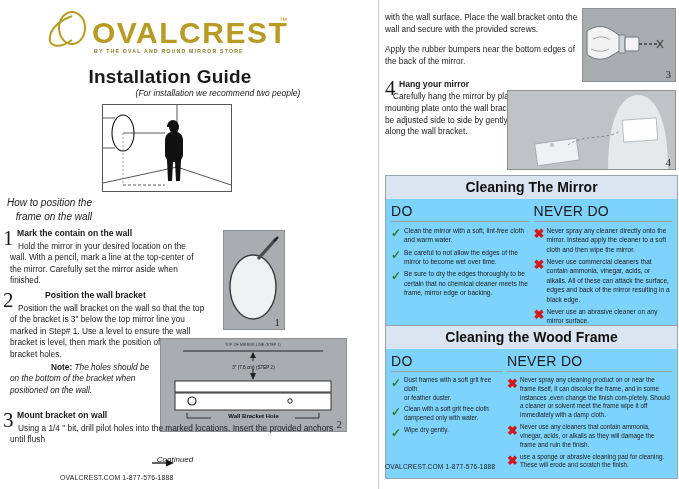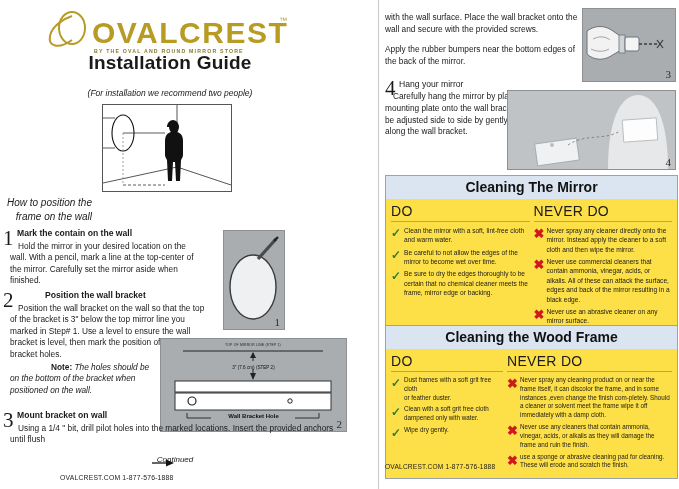--- a/index.html
+++ b/index.html
@@ -11,24 +11,24 @@
   .left{position:absolute;left:0;top:0;width:372px;height:489px;}
 
   .logo-wrap{position:absolute;left:42px;top:12px;width:290px;height:48px;}
   .logo-mark{position:absolute;left:0;top:-2px;width:54px;height:46px;}
   .logo-word{position:absolute;left:50px;top:4px;font-size:30px;font-weight:bold;
              letter-spacing:1.5px;color:#b89b23;font-family:"Liberation Sans",sans-serif;}
   .logo-tm{position:absolute;left:237px;top:4px;font-size:8px;color:#b89b23;}
   .logo-sub{position:absolute;left:52px;top:36px;font-size:5.2px;letter-spacing:1.2px;
             color:#8a7a28;font-weight:bold;}
 
-  .title{position:absolute;left:0;top:52px;width:340px;text-align:center;
+  .title{position:absolute;left:0;top:66px;width:340px;text-align:center;
          font-size:19px;font-weight:bold;letter-spacing:.2px;}
   .subtitle{position:absolute;left:0;top:88px;width:340px;text-align:center;
-            font-size:8.5px;font-style:italic;}
+            font-size:8.5px;font-style:italic;padding-left:48px;}
 
   .diagram{position:absolute;left:102px;top:104px;width:128px;height:86px;
            border:1px solid #555;background:#fff;overflow:hidden;}
   .cap{position:absolute;left:4px;top:196px;width:88px;text-align:right;
        font-size:10px;font-style:italic;line-height:1.35;}
 
   .step{position:absolute;font-size:8.3px;line-height:1.38;}
   .stepnum{position:absolute;font-size:21px;font-weight:normal;
            font-family:"Liberation Serif",serif;}
   .stephead{font-weight:bold;font-size:8.6px;}
@@ -41,21 +41,21 @@
 
   .continued{position:absolute;left:100px;top:455px;width:150px;text-align:center;
              font-size:8px;font-style:italic;}
   .arrow-r{position:absolute;left:152px;top:459px;width:22px;height:8px;}
   .footer-l{position:absolute;left:60px;top:474px;font-size:6.8px;letter-spacing:.2px;}
 
   
   .right{position:absolute;left:385px;top:0;width:294px;height:489px;}
   .rtext{position:absolute;font-size:8.3px;line-height:1.42;}
 
-  .sect{position:absolute;left:0;width:291px;border:1px solid #9aa3ad;background:#fde047;}
+  .sect{position:absolute;left:0;width:291px;border:1px solid #9aa3ad;background:#7dd3fc;}
   .sect-hd{background:#dbe5f1;text-align:center;font-size:14px;font-weight:bold;
            padding:3px 0 4px;color:#111;}
   .cols{display:flex;padding:4px 5px 5px 5px;}
   .col{flex:1;}
   .col.left-col{max-width:140px;padding-right:4px;}
   .col-hd{font-size:14px;letter-spacing:.3px;border-bottom:1px solid #9aa3ad;
           padding-bottom:2px;margin-bottom:4px;}
   .item{display:flex;margin-bottom:3px;}
   .mk{flex:0 0 13px;font-size:12px;line-height:1;padding-top:1px;}
   .mk.chk{color:#2e7d32;font-weight:bold;}
@@ -175,21 +175,21 @@
         <rect x="36" y="26" width="6" height="18" fill="#cfd4d7" stroke="#6b7378" stroke-width=".8"></rect>
         <rect x="42" y="28" width="14" height="14" rx="2" fill="#f4f4f4" stroke="#6b7378" stroke-width="1"></rect>
         <line x1="56" y1="35" x2="76" y2="35" stroke="#3b3b3b" stroke-width="1.6" stroke-dasharray="3 2"></line>
         <line x1="74" y1="31" x2="80" y2="39" stroke="#3b3b3b" stroke-width="1.2"></line>
         <line x1="80" y1="31" x2="74" y2="39" stroke="#3b3b3b" stroke-width="1.2"></line>
       </svg>
       <div class="pnum">3</div>
     </div>
 
     <div class="stepnum" style="position:absolute;left:0;top:76px;">4</div>
-    <div class="rtext" style="left:14px;top:78px;width:160px;font-weight:normal;font-size:8.6px;">Hang your mirror</div>
+    <div class="rtext" style="left:14px;top:78px;width:160px;font-weight:bold;font-size:8.6px;">Hang your mirror</div>
     <div class="rtext" style="left:0;top:91px;width:196px;text-indent:8px;">Carefully hang the mirror by placing the mirror mounting plate onto the wall bracket. Positioning can be adjusted side to side by gently sliding the mirror along the wall bracket.</div>
 
     <div class="photo" style="left:122px;top:90px;width:167px;height:78px;background:#bfc3c6;">
       <svg viewBox="0 0 167 78" width="167" height="78">
         <path d="M100 78 C100 30 112 4 130 4 C148 4 160 30 160 78 Z" fill="#e6e8e9"></path>
         <rect x="115" y="28" width="34" height="22" fill="#fdfdfd" stroke="#aeb3b6" stroke-width=".8" transform="rotate(-4 132 39)"></rect>
         <rect x="28" y="50" width="42" height="22" fill="#f0f1f2" stroke="#9ea4a8" stroke-width=".8" transform="rotate(-8 49 61)"></rect>
         <circle cx="44" cy="54" r="2" fill="#b9bec1"></circle>
         <path d="M60 54 C78 42 96 50 112 40" fill="none" stroke="#6d7478" stroke-width=".8" stroke-dasharray="2.5 2.5"></path>
       </svg>

